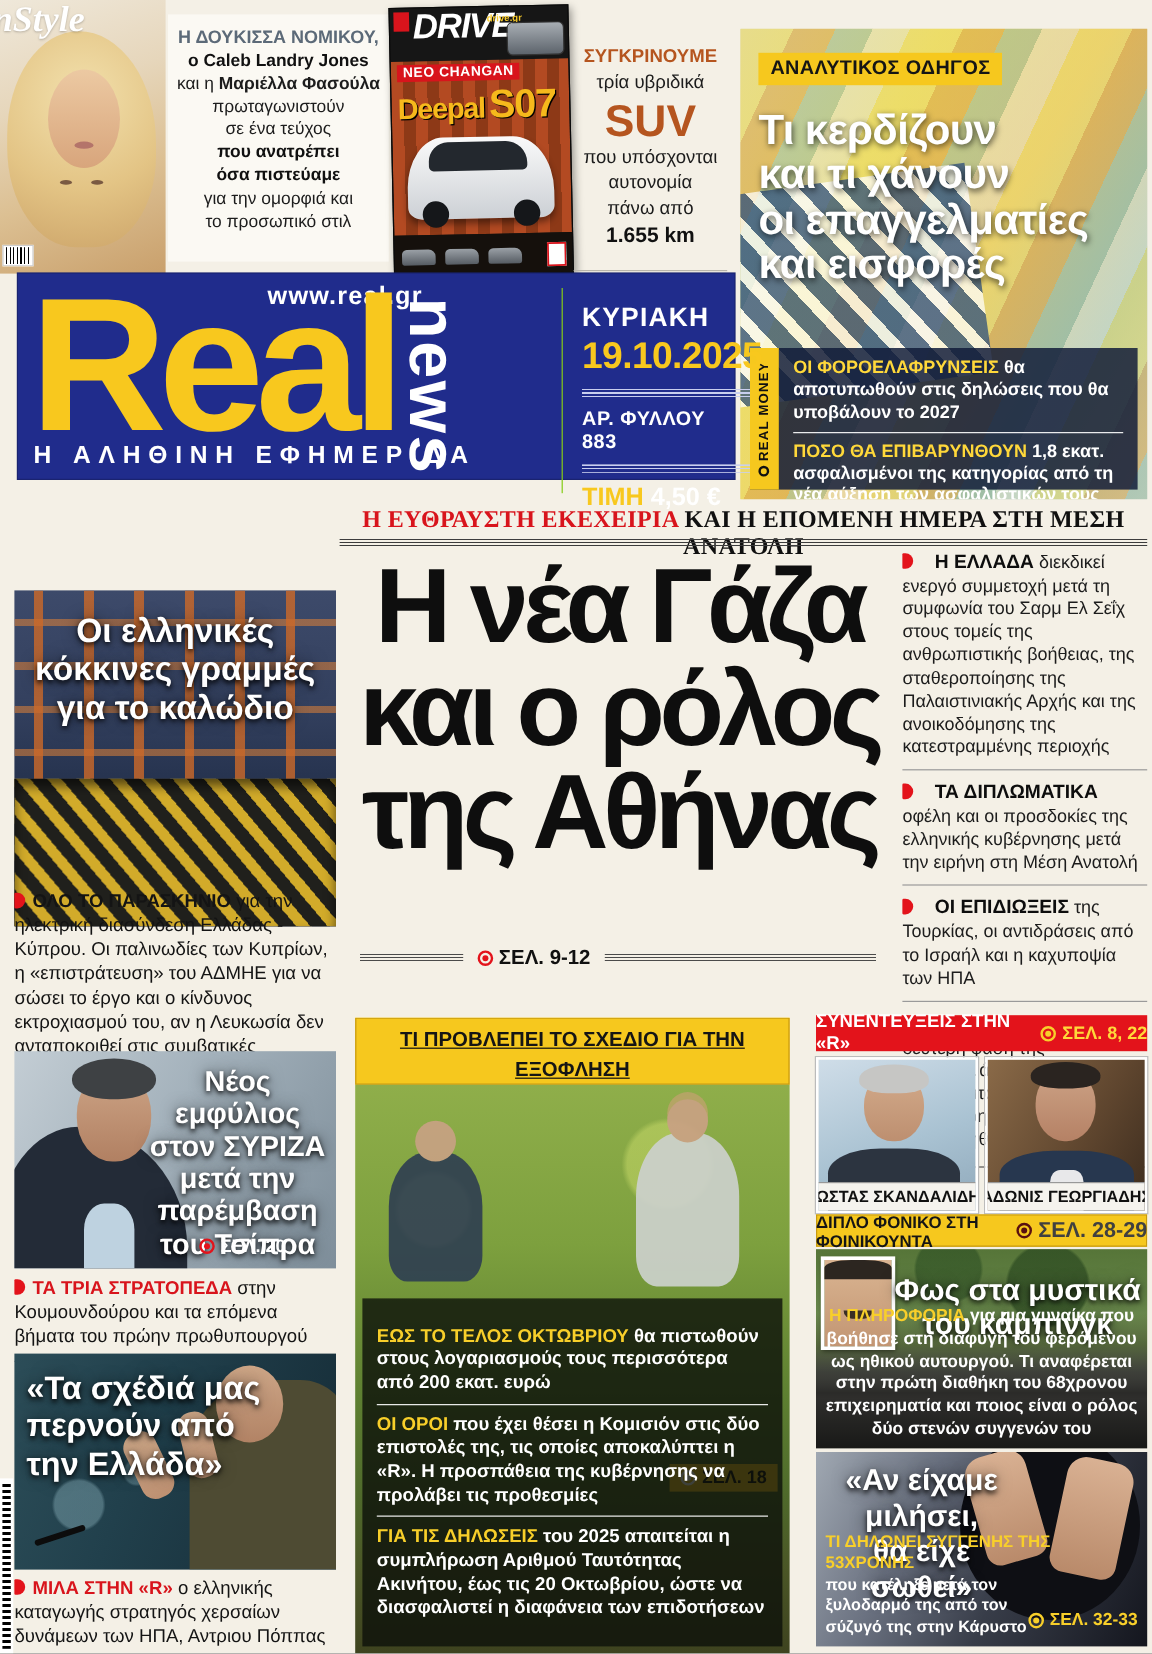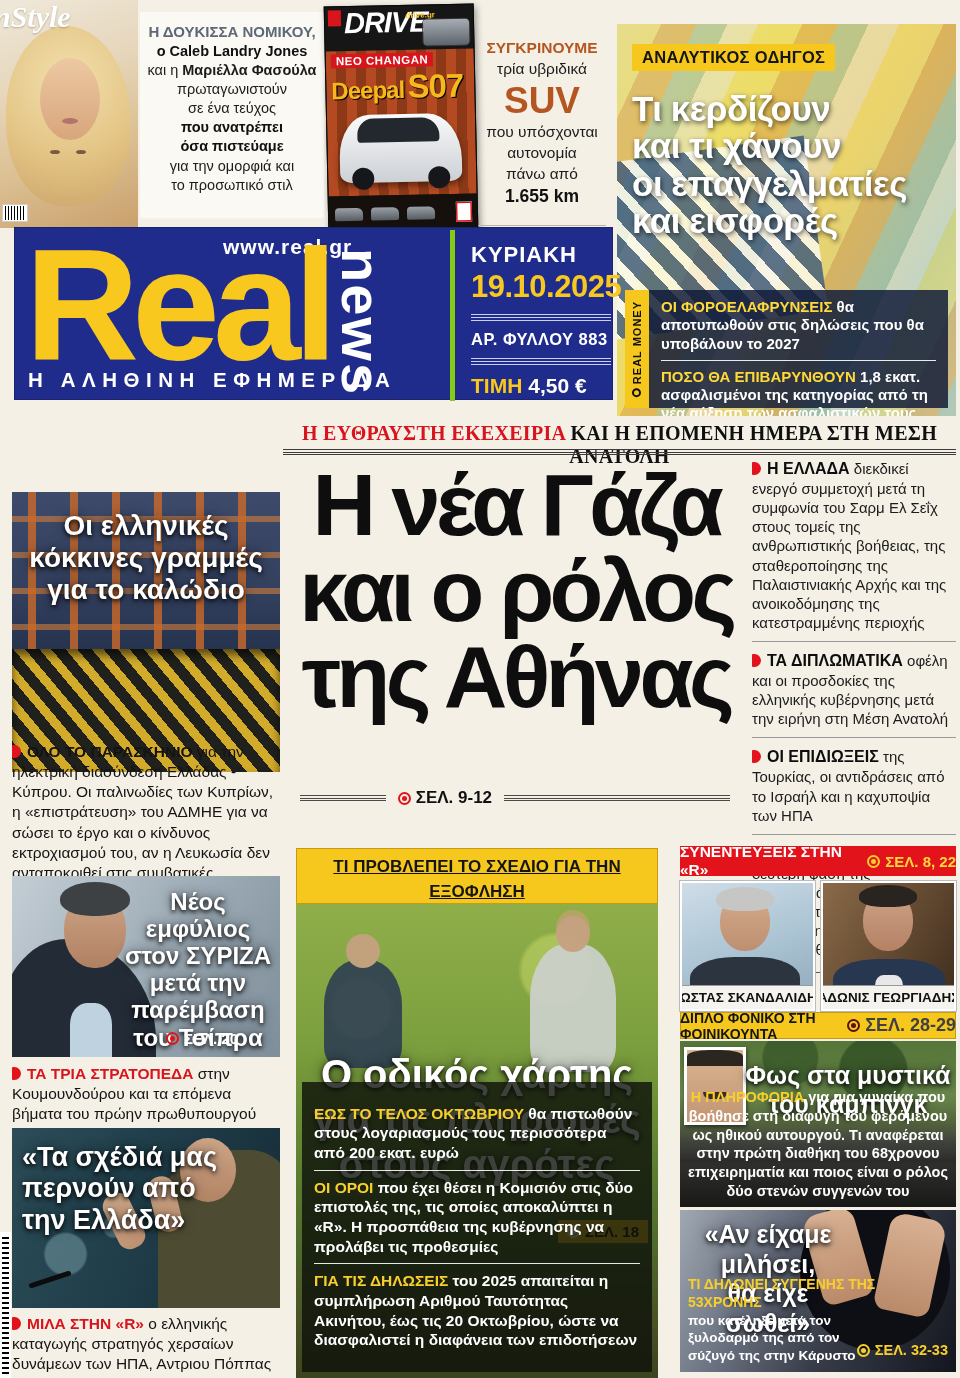--- a/index.html
+++ b/index.html
@@ -104,21 +104,21 @@
   
   #masthead{left:15px;top:228px;width:597px;height:171px;background:#202c8c;
     box-shadow:0 0 0 1px #1a2370;}
   #mh-url{position:absolute;left:208px;top:7px;color:#fff;font-weight:bold;font-size:21px;letter-spacing:1px;}
   #mh-logo{position:absolute;left:10px;top:-22px;color:#f8c81e;font-weight:bold;font-size:158px;
     letter-spacing:-7px;line-height:1.25;}
   #mh-news{position:absolute;left:318px;top:20px;height:150px;color:#fff;font-weight:bold;
     font-size:56px;writing-mode:vertical-rl;letter-spacing:2px;line-height:1;}
   #mh-tagline{position:absolute;left:13px;bottom:7px;color:#fff;font-weight:bold;
     font-size:20.5px;letter-spacing:6.5px;}
-  #mh-datebox{position:absolute;right:0;top:2px;width:162px;height:100%;border-left:5px solid #84cc16;
+  #mh-datebox{position:absolute;right:0;top:12px;width:144px;height:100%;border-left:1px solid #84cc16;
     box-sizing:border-box;padding:12px 0 0 16px;color:#fff;}
   .mh-day{font-weight:bold;font-size:22px;letter-spacing:1px;}
   .mh-date{font-weight:bold;font-size:31px;color:#f8c81e;letter-spacing:-.5px;margin-top:1px;}
   .mh-sep{width:140px;height:7px;margin:9px 0;
     background:repeating-linear-gradient(180deg,#c9cfee 0 1px,transparent 1px 3px);}
   .mh-issue{font-weight:bold;font-size:16.5px;letter-spacing:.5px;}
   .mh-price{font-weight:bold;font-size:21px;}
   .mh-price .lbl{color:#f8c81e;margin-right:6px;}
 
   
@@ -130,21 +130,21 @@
     font-weight:bold;font-size:88px;line-height:.98;letter-spacing:-4.5px;}
   #lead-refrow{left:300px;top:788px;width:430px;display:flex;align-items:center;gap:12px;}
   #lead-refrow .ln{height:6px;background:repeating-linear-gradient(180deg,#4a4a4a 0 1px,transparent 1px 2.6px);}
   #lead-refrow .l1{flex:.55;} #lead-refrow .l2{flex:1.45;}
   #lead-refrow .ref{font-size:17px;color:#101010;}
 
   
   #gaza-bullets{left:752px;top:450px;width:204px;border-bottom:1px solid #555;padding-bottom:4px;}
   .gb-item{padding:9px 0;border-bottom:1px solid #9a9a9a;font-size:15px;line-height:1.27;color:#1c1c1c;}
   .gb-item:last-child{border-bottom:0;}
-  .gb-lead{font-weight:bold;font-size:16px;color:#0d0d0d;}
+  .gb-lead{font-weight:bold;font-size:16px;color:#0d0d0d;margin-left:12px;}
 
   
   #cable-photo{left:12px;top:455px;width:268px;height:280px;
     background:linear-gradient(180deg,#3d4a6a 0%,#33405e 35%,#273450 55%,#1e2a42 100%);margin-top:37px;}
   #cable-photo .scaffold{position:absolute;inset:0 0 40% 0;
     background:
       repeating-linear-gradient(90deg,transparent 0 16px,rgba(205,105,40,.8) 16px 24px,transparent 24px 42px),
       repeating-linear-gradient(0deg,transparent 0 30px,rgba(225,130,55,.55) 30px 36px);}
   #cable-photo .drums{position:absolute;left:0;right:0;bottom:0;height:44%;
     background:
@@ -479,25 +479,20 @@
   <div id="issn-barcode" class="abs"></div>
 
   <div id="farmers" class="abs">
     <div id="farmers-kicker">
       <div>ΤΙ ΠΡΟΒΛΕΠΕΙ ΤΟ ΣΧΕΔΙΟ ΓΙΑ ΤΗΝ ΕΞΟΦΛΗΣΗ</div>
       <div>ΤΩΝ ΕΠΙΔΟΤΗΣΕΩΝ ΤΟΥ 2024</div>
     </div>
     <div id="farmers-photo">
       <div class="fm-fig1"></div>
       <div class="fm-fig2"></div>
-      <div id="farmers-hl" class="photo-hl">
-        <div>Ο οδικός χάρτης</div>
-        <div>για τις πληρωμές</div>
-        <div>στους αγρότες</div>
-      </div>
       <span id="farmers-ref" class="ref">
           <span class="ring ring--white"></span>
           <span>ΣΕΛ. 18</span>
         </span>
       <div id="farmers-items">
         <div><span class="lead">ΕΩΣ ΤΟ ΤΕΛΟΣ ΟΚΤΩΒΡΙΟΥ</span><span class="txt"> θα πιστωθούν στους λογαριασμούς τους περισσότερα από 200 εκατ. ευρώ</span></div>
         <hr class="wsep">
         <div><span class="lead">ΟΙ ΟΡΟΙ</span><span class="txt"> που έχει θέσει η Κομισιόν στις δύο επιστολές της, τις οποίες αποκαλύπτει η «R». Η προσπάθεια της κυβέρνησης να προλάβει τις προθεσμίες</span></div>
         <hr class="wsep">
         <div><span class="lead">ΓΙΑ ΤΙΣ ΔΗΛΩΣΕΙΣ</span><span class="txt"> του 2025 απαιτείται η συμπλήρωση Αριθμού Ταυτότητας Ακινήτου, έως τις 20 Οκτωβρίου, ώστε να διασφαλιστεί η διαφάνεια των επιδοτήσεων</span></div>

